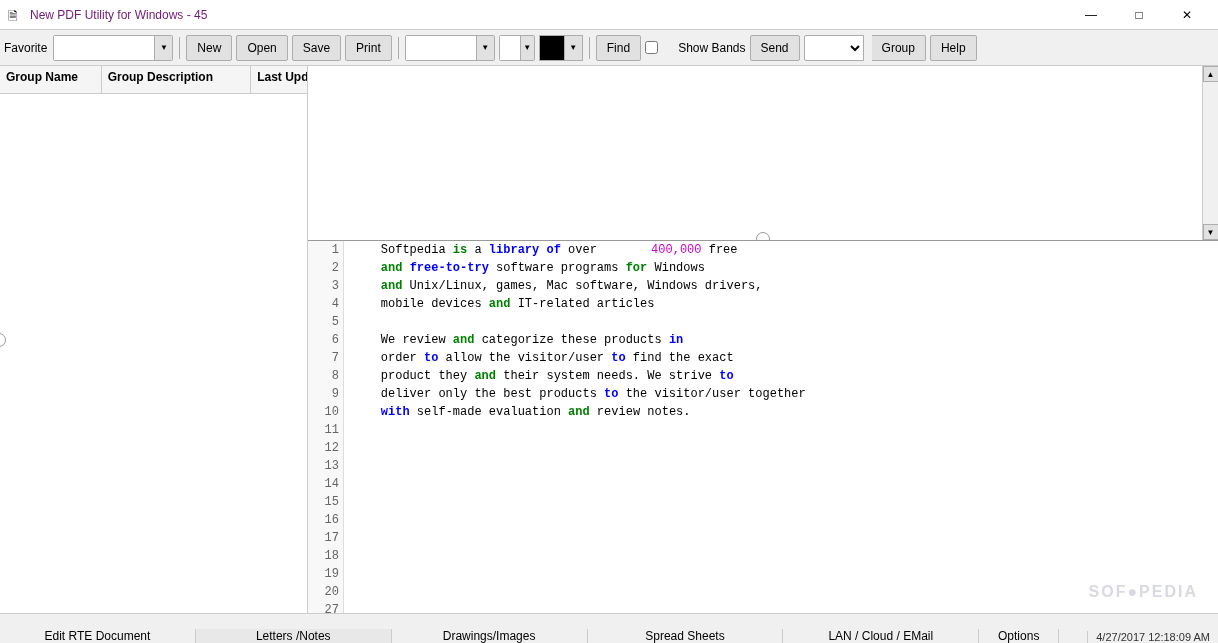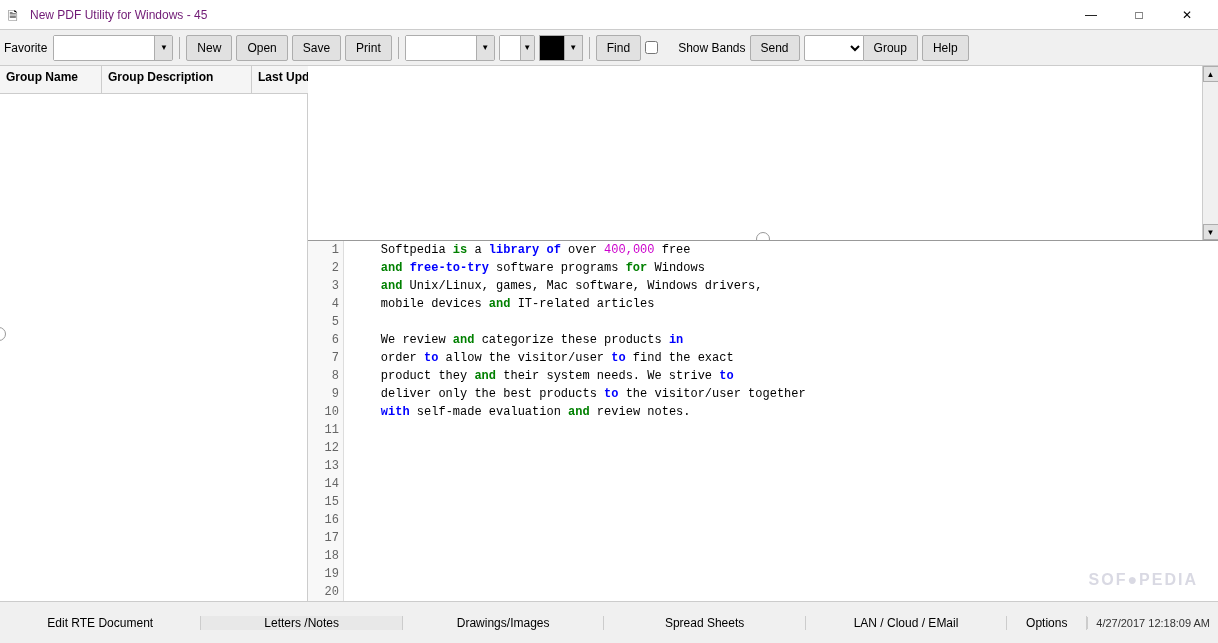--- a/index.html
+++ b/index.html
@@ -82,35 +82,35 @@
       height: 26px; width: 18px;
       background: #e1e1e1;
       border: 1px solid #adadad;
       border-left: none;
       cursor: pointer;
       font-size: 8px;
       display: flex; align-items: center; justify-content: center;
     }
     .separator { width: 1px; height: 22px; background: #adadad; margin: 0 2px; }
     .checkbox-label { display: flex; align-items: center; gap: 20px; font-size: 12px; cursor: pointer; white-space: nowrap; }
-    .group-select-wrap { display: flex; align-items: center; gap: 0; }
+    .group-select-wrap { display: flex; align-items: center; gap: 8px; }
     .group-select-wrap select { height: 26px; padding: 0 4px; background: white; border: 1px solid #adadad; font-size: 12px; border-radius: 2px 0 0 2px; }
 
     
     .main-area {
       display: flex;
       flex: 1;
       overflow: hidden;
     }
 
     
     .left-panel {
       width: 308px;
       display: flex;
-      flex-direction: row;
+      flex-direction: column;
       border-right: 1px solid #ccc;
       background: white;
       position: relative;
     }
     .left-panel-header {
       display: flex;
       border-bottom: 1px solid #ccc;
       background: #f5f5f5;
       height: 28px;
     }
@@ -204,41 +204,41 @@
       overflow: auto;
       background: white;
       padding: 0 8px;
       font-family: 'Courier New', monospace;
       font-size: 12px;
       line-height: 18px;
     }
     .code-line { height: 18px; white-space: pre; }
     .kw-green { color: #008000; font-weight: bold; }
     .kw-blue { color: #0000ff; font-weight: bold; }
-    .kw-magenta { color: #cc00cc; }
+    .kw-magenta { color: #cc00cc; margin-left: 47px; }
     .drag-handle {
       position: absolute;
       left: -8px;
       top: 50%;
       transform: translateY(-50%);
       width: 14px;
       height: 14px;
       border: 1px solid #999;
       border-radius: 50%;
       background: white;
       cursor: ew-resize;
     }
 
     
     .status-bar {
-      height: 42px;
+      height: 30px;
       background: #f0f0f0;
       border-top: 1px solid #ccc;
       display: flex;
-      align-items: center;
+      align-items: flex-end;
     }
     .status-tab {
       flex: 1;
       display: flex;
       align-items: center;
       justify-content: center;
       border-right: 1px solid #ccc;
       font-size: 12px;
       cursor: pointer;
       background: #f0f0f0;
@@ -247,20 +247,21 @@
     .status-tab.active { background: #e8e8e8; }
     .status-tab:last-child { border-right: none; }
     .status-right {
       display: flex;
       align-items: center;
       padding: 0 8px;
       font-size: 11px;
       color: #333;
       border-left: 1px solid #ccc;
       white-space: nowrap;
+      margin-left: 28px;
     }
 
     
     .watermark {
       position: absolute;
       bottom: 12px;
       right: 20px;
       font-size: 16px;
       font-weight: bold;
       color: rgba(180,180,200,0.5);

